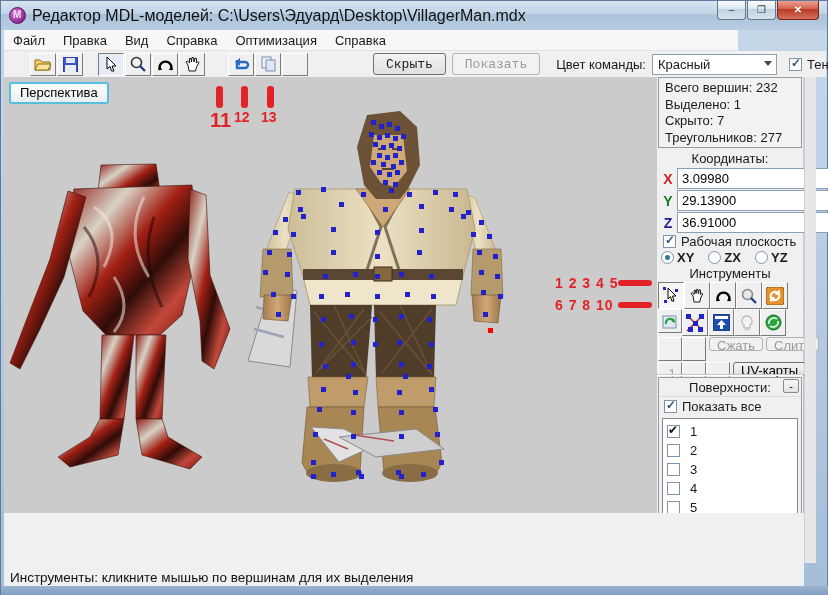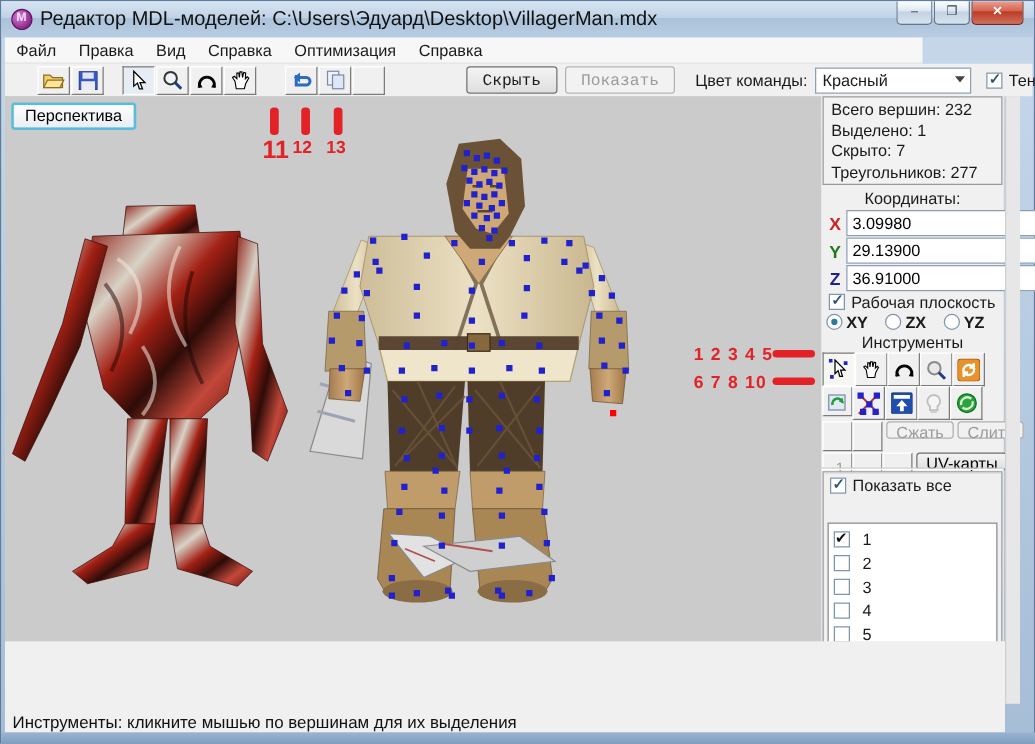--- a/index.html
+++ b/index.html
@@ -542,20 +542,24 @@
         <div class="pbtn small" style="color:#9b9b9b;font-size:12px">-1</div>
         <div class="pbtn small"></div>
         <div class="pbtn small"></div>
         <button class="minibtn" style="font-weight:normal">UV-карты</button>
       </div>
     </div>
 
     <div class="sep"></div>
 
     <div class="surf">
+      <div class="surf-head">
+        <span>Поверхности:</span>
+        <button class="surf-min">-</button>
+      </div>
       <div class="surf-showall">
         <span class="cb checked"></span>
         <span>Показать все</span>
       </div>
       <div class="surf-list" id="surface-list">
           <div class="surf-item">
             <span class="cb checked-black"></span>
             <span class="num">1</span>
           </div>
           <div class="surf-item">

